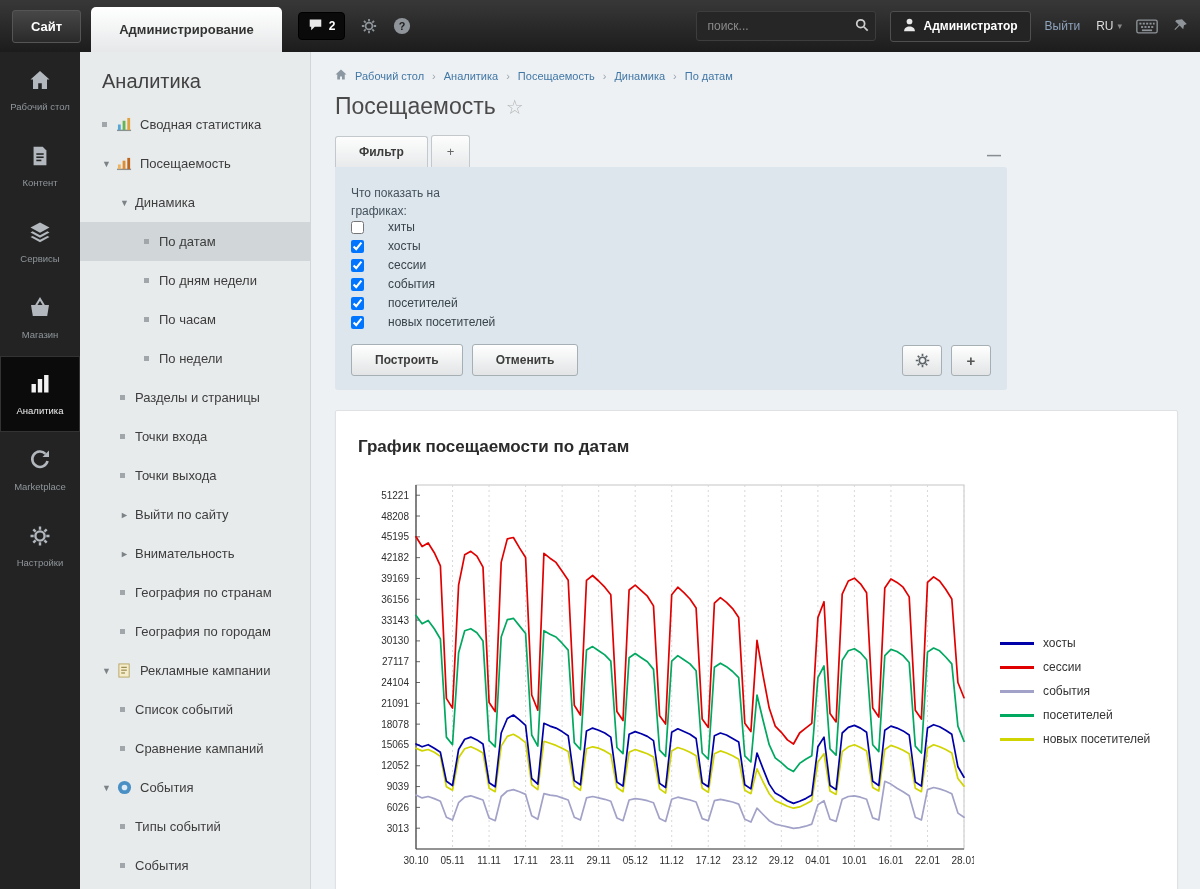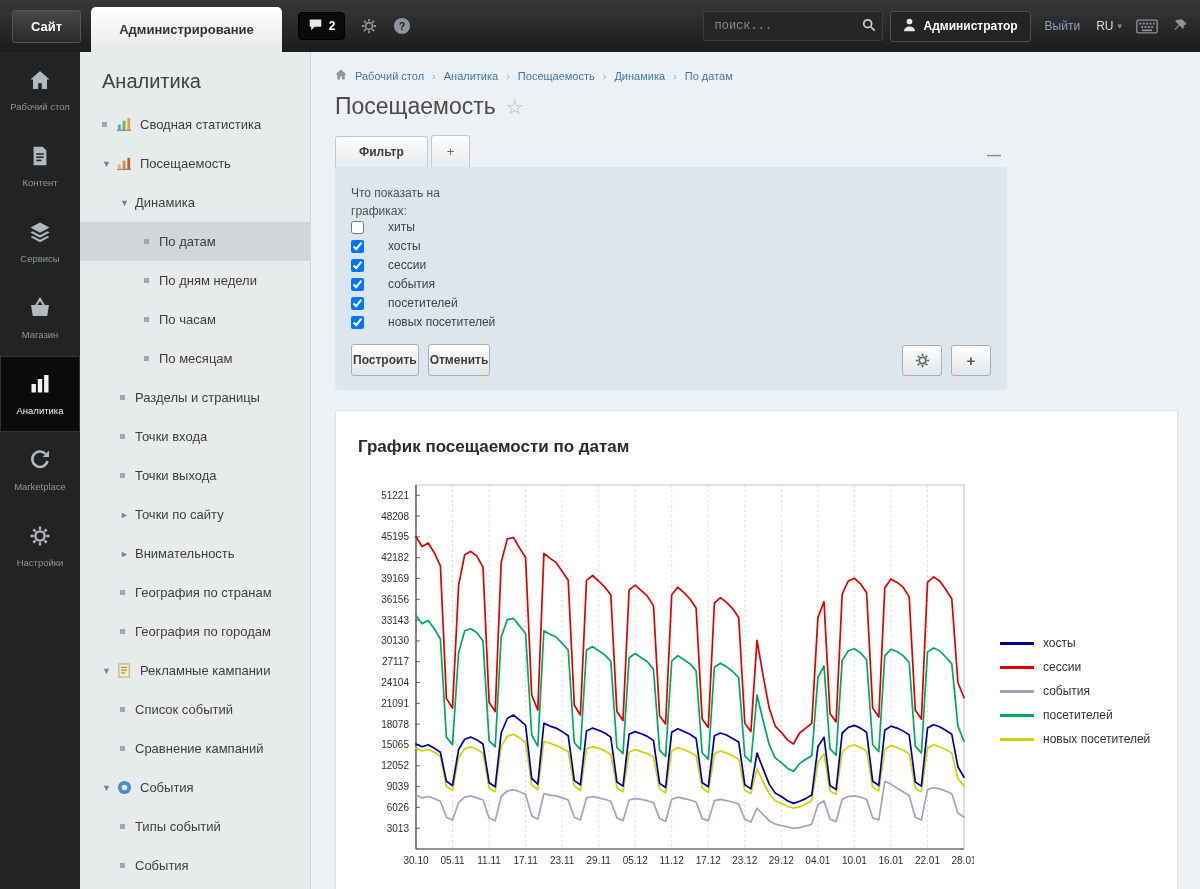--- a/index.html
+++ b/index.html
@@ -26,21 +26,21 @@
     display:flex; align-items:center; padding:0 28px; cursor:pointer;
   }
   .tb-group { display:flex; align-items:center; gap:15px; margin-left:16px; }
   .notif {
     background:#0a0a0a; border:1px solid #000; border-radius:4px;
     padding:5px 9px; display:flex; align-items:center; gap:6px;
     color:#fff; font-size:12px; font-weight:bold; cursor:pointer;
   }
   .tb-icon { cursor:pointer; display:flex; align-items:center; }
   .tb-spacer { flex:1; }
-  .search-wrap { position:relative; margin-right:7px;font-family:Liberation Mono, monospace; }
+  .search-wrap { position:relative; margin-right:14px; }
   .search-wrap input {
     width:180px; background:#262626; border:1px solid #3d3d3d; color:#bbb;
     padding:7px 28px 7px 10px; border-radius:3px; font-size:12px; outline:none;
     font-family:inherit;
   }
   .search-wrap input::placeholder { color:#8a8a8a; }
   .search-icon { position:absolute; right:7px; top:7px; }
   .user-btn {
     border:1px solid #4f4f4f; background:#242424; color:#fff; font-weight:bold;
     font-size:12px; padding:6px 12px; border-radius:3px; display:flex; gap:7px;
@@ -99,21 +99,21 @@
     border-radius:0 3px 3px 3px; padding:16px 16px 14px;
   }
   .filter-body { display:flex;flex-direction:column; }
   .filter-label { width:132px; font-size:12px; color:#45525c; line-height:1.5; padding-top:1px; }
   .cb-list { display:flex; flex-direction:column; gap:5px; }
   .cb-row { display:flex; align-items:center; gap:24px; font-size:12px; color:#39434b; }
   .cb-row input { width:13px; height:13px; margin:0; cursor:pointer; }
   .filter-actions { display:flex; margin-top:15px; align-items:center; }
   .btn {
     background:linear-gradient(#ffffff,#e2e4e5); border:1px solid #a6afb4; border-radius:3px;
-    padding:8px 1px; font-size:12px; font-weight:bold; color:#3d3d3d; margin-right:9px;
+    padding:8px 23px; font-size:12px; font-weight:bold; color:#3d3d3d; margin-right:9px;
     cursor:pointer; font-family:inherit;
   }
   .spacer { flex:1; }
   .icon-btn {
     width:40px; height:31px; background:linear-gradient(#ffffff,#e2e4e5);
     border:1px solid #a6afb4; border-radius:3px; display:flex; align-items:center;
     justify-content:center; margin-left:9px; cursor:pointer; color:#555; font-size:15px; font-weight:bold;
   }
   
   .chart-card {
@@ -300,37 +300,37 @@
         <div class="sb-item lv3">
           <span class="sb-bullet"></span>
           <span>По дням недели</span>
         </div>
         <div class="sb-item lv3">
           <span class="sb-bullet"></span>
           <span>По часам</span>
         </div>
         <div class="sb-item lv3">
           <span class="sb-bullet"></span>
-          <span>По месяцам</span>
+          <span>По недели</span>
         </div>
         <div class="sb-item lv2">
           <span class="sb-bullet"></span>
           <span>Разделы и страницы</span>
         </div>
         <div class="sb-item lv2">
           <span class="sb-bullet"></span>
           <span>Точки входа</span>
         </div>
         <div class="sb-item lv2">
           <span class="sb-bullet"></span>
           <span>Точки выхода</span>
         </div>
         <div class="sb-item lv2">
           <span class="sb-marker">►</span>
-          <span>Точки по сайту</span>
+          <span>Выйти по сайту</span>
         </div>
         <div class="sb-item lv2">
           <span class="sb-marker">►</span>
           <span>Внимательность</span>
         </div>
         <div class="sb-item lv2">
           <span class="sb-bullet"></span>
           <span>География по странам</span>
         </div>
         <div class="sb-item lv2">

